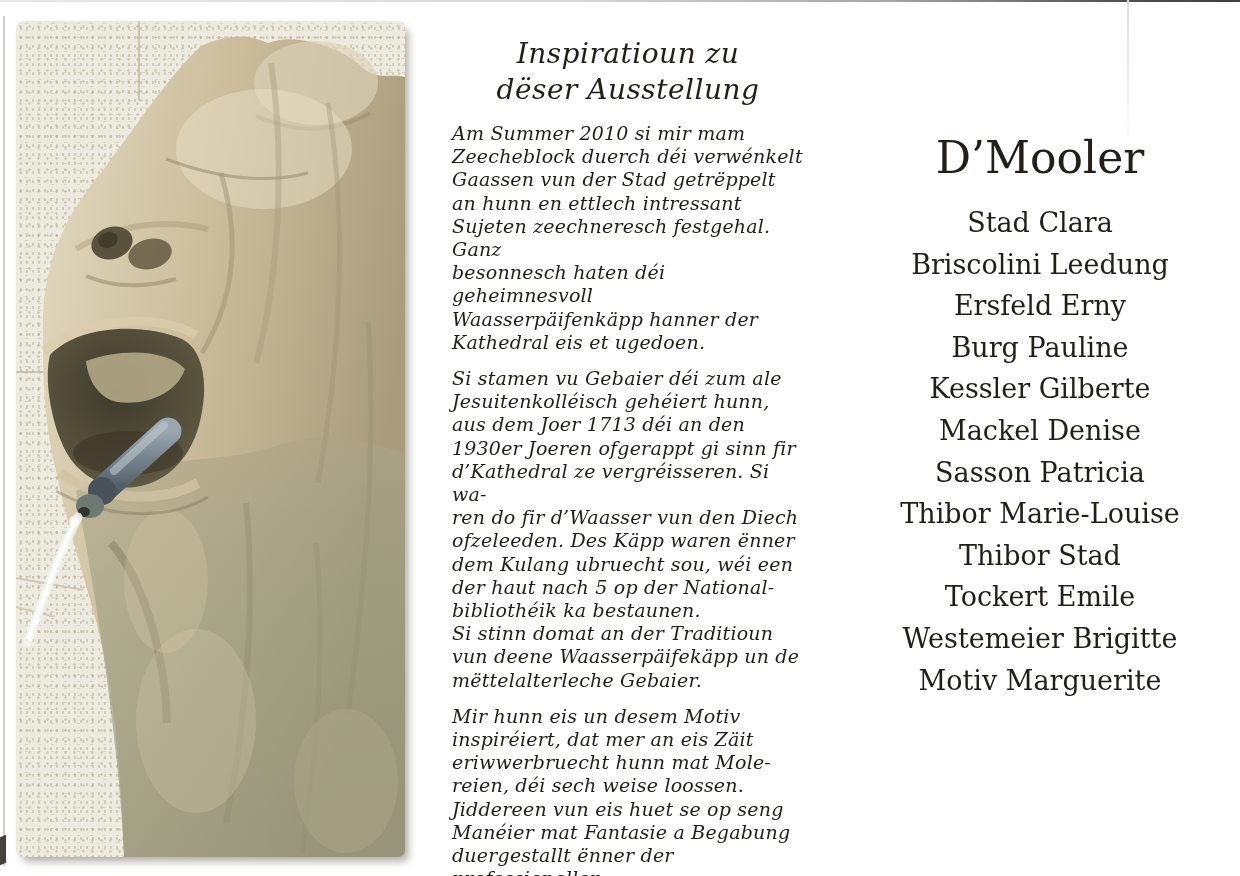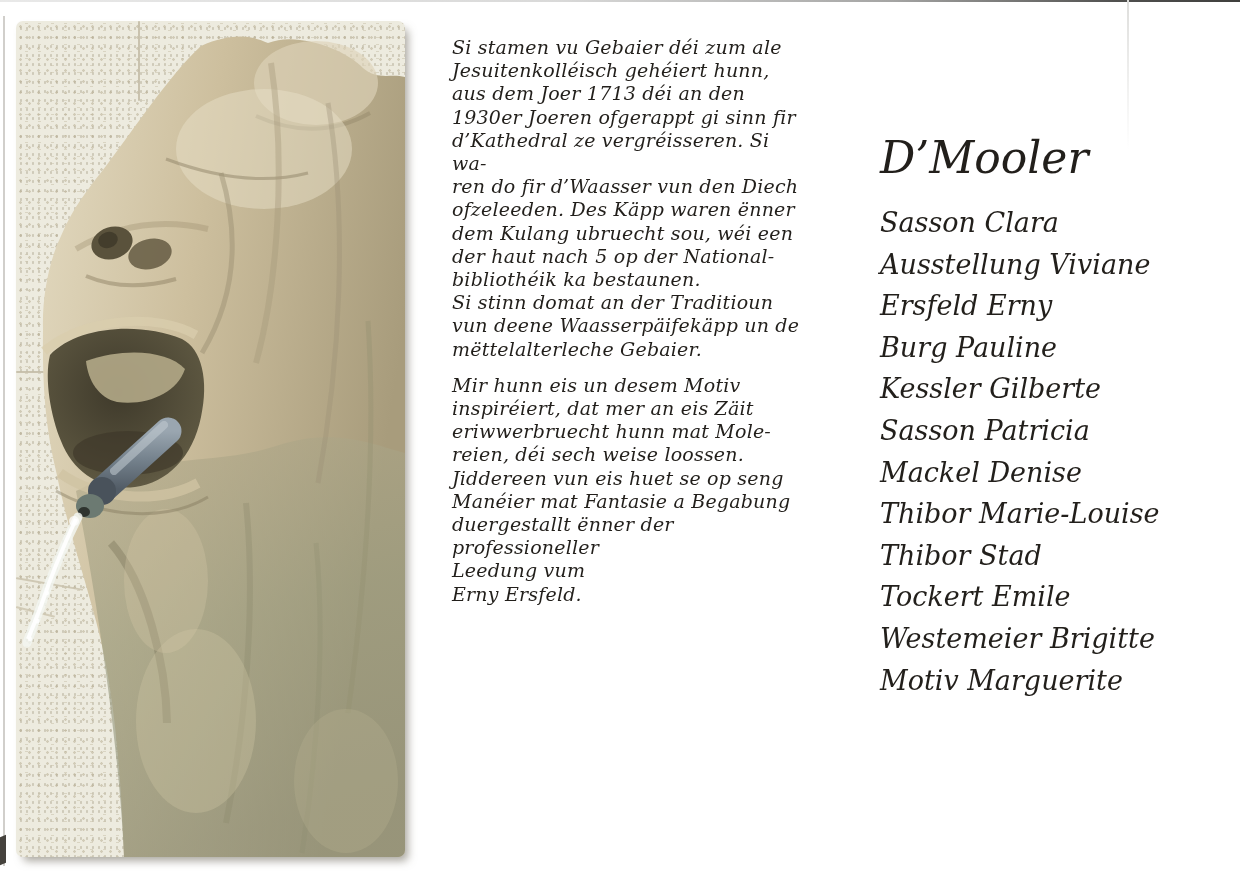--- a/index.html
+++ b/index.html
@@ -33,21 +33,21 @@
   .m-d2{left:0;top:585px;width:40px;height:2px;transform:rotate(14deg);transform-origin:left center;background:#cec7b2;}
   .photo svg{position:absolute;left:0;top:0;}
   
   .article{position:absolute;left:452px;top:36px;width:352px;font-style:italic;}
   .article-title{
     font-size:28px;line-height:36px;text-align:center;font-weight:normal;
     white-space:pre-line;margin:0 0 14px 0;letter-spacing:.5px;
   }
   .article p{font-size:19px;line-height:23.2px;margin:0 0 13px 0;white-space:pre-line;letter-spacing:.2px;}
   
-  .painters{position:absolute;left:880px;top:130px;width:320px;font-style:italic;}
+  .painters{position:absolute;left:880px;top:130px;width:320px;text-align:center;}
   .painters-title{font-size:44px;line-height:56px;font-weight:normal;margin:0 0 16px 0;}
   .painter-name{font-size:27px;line-height:41.6px;}
 </style>
 </head>
 <body>
 
 <div class="page">
 
   <div class="scan-top"></div>
   <div class="scan-left"></div>
@@ -146,20 +146,30 @@
         <path d="M60,498 C48,524 36,552 26,582 C21,596 16,608 12,618" stroke="#ffffff" stroke-width="4" fill="none" opacity="0.9"></path>
         <circle cx="21" cy="600" r="2.6" fill="#ffffff" opacity="0.85"></circle>
         <circle cx="31" cy="572" r="2.2" fill="#ffffff" opacity="0.8"></circle>
         <circle cx="14" cy="618" r="2.2" fill="#ffffff" opacity="0.8"></circle>
         <circle cx="58" cy="500" r="5" fill="#ffffff" opacity="0.7"></circle>
       </g>
     </svg>
   </div>
 
   <div class="article">
+    <h1 class="article-title">Inspiratioun zu
+dëser Ausstellung</h1>
+    <p>Am Summer 2010 si mir mam
+Zeecheblock duerch déi verwénkelt
+Gaassen vun der Stad getrëppelt
+an hunn en ettlech intressant
+Sujeten zeechneresch festgehal. Ganz
+besonnesch haten déi geheimnesvoll
+Waasserpäifenkäpp hanner der
+Kathedral eis et ugedoen.</p>
     <p>Si stamen vu Gebaier déi zum ale
 Jesuitenkolléisch gehéiert hunn,
 aus dem Joer 1713 déi an den
 1930er Joeren ofgerappt gi sinn fir
 d’Kathedral ze vergréisseren. Si wa-
 ren do fir d’Waasser vun den Diech
 ofzeleeden. Des Käpp waren ënner
 dem Kulang ubruecht sou, wéi een
 der haut nach 5 op der National-
 bibliothéik ka bestaunen.
@@ -172,27 +182,27 @@
 reien, déi sech weise loossen.
 Jiddereen vun eis huet se op seng
 Manéier mat Fantasie a Begabung
 duergestallt ënner der professioneller
 Leedung vum
 Erny Ersfeld.</p>
   </div>
 
   <div class="painters">
     <h2 class="painters-title">D’Mooler</h2>
-    <div class="painter-name">Sasson Clara</div>
-    <div class="painter-name">Ausstellung Viviane</div>
+    <div class="painter-name">Stad Clara</div>
+    <div class="painter-name">Briscolini Leedung</div>
     <div class="painter-name">Ersfeld Erny</div>
     <div class="painter-name">Burg Pauline</div>
     <div class="painter-name">Kessler Gilberte</div>
+    <div class="painter-name">Mackel Denise</div>
     <div class="painter-name">Sasson Patricia</div>
-    <div class="painter-name">Mackel Denise</div>
     <div class="painter-name">Thibor Marie-Louise</div>
     <div class="painter-name">Thibor Stad</div>
     <div class="painter-name">Tockert Emile</div>
     <div class="painter-name">Westemeier Brigitte</div>
     <div class="painter-name">Motiv Marguerite</div>
   </div>
 
 </div>
 
 </body></html>

